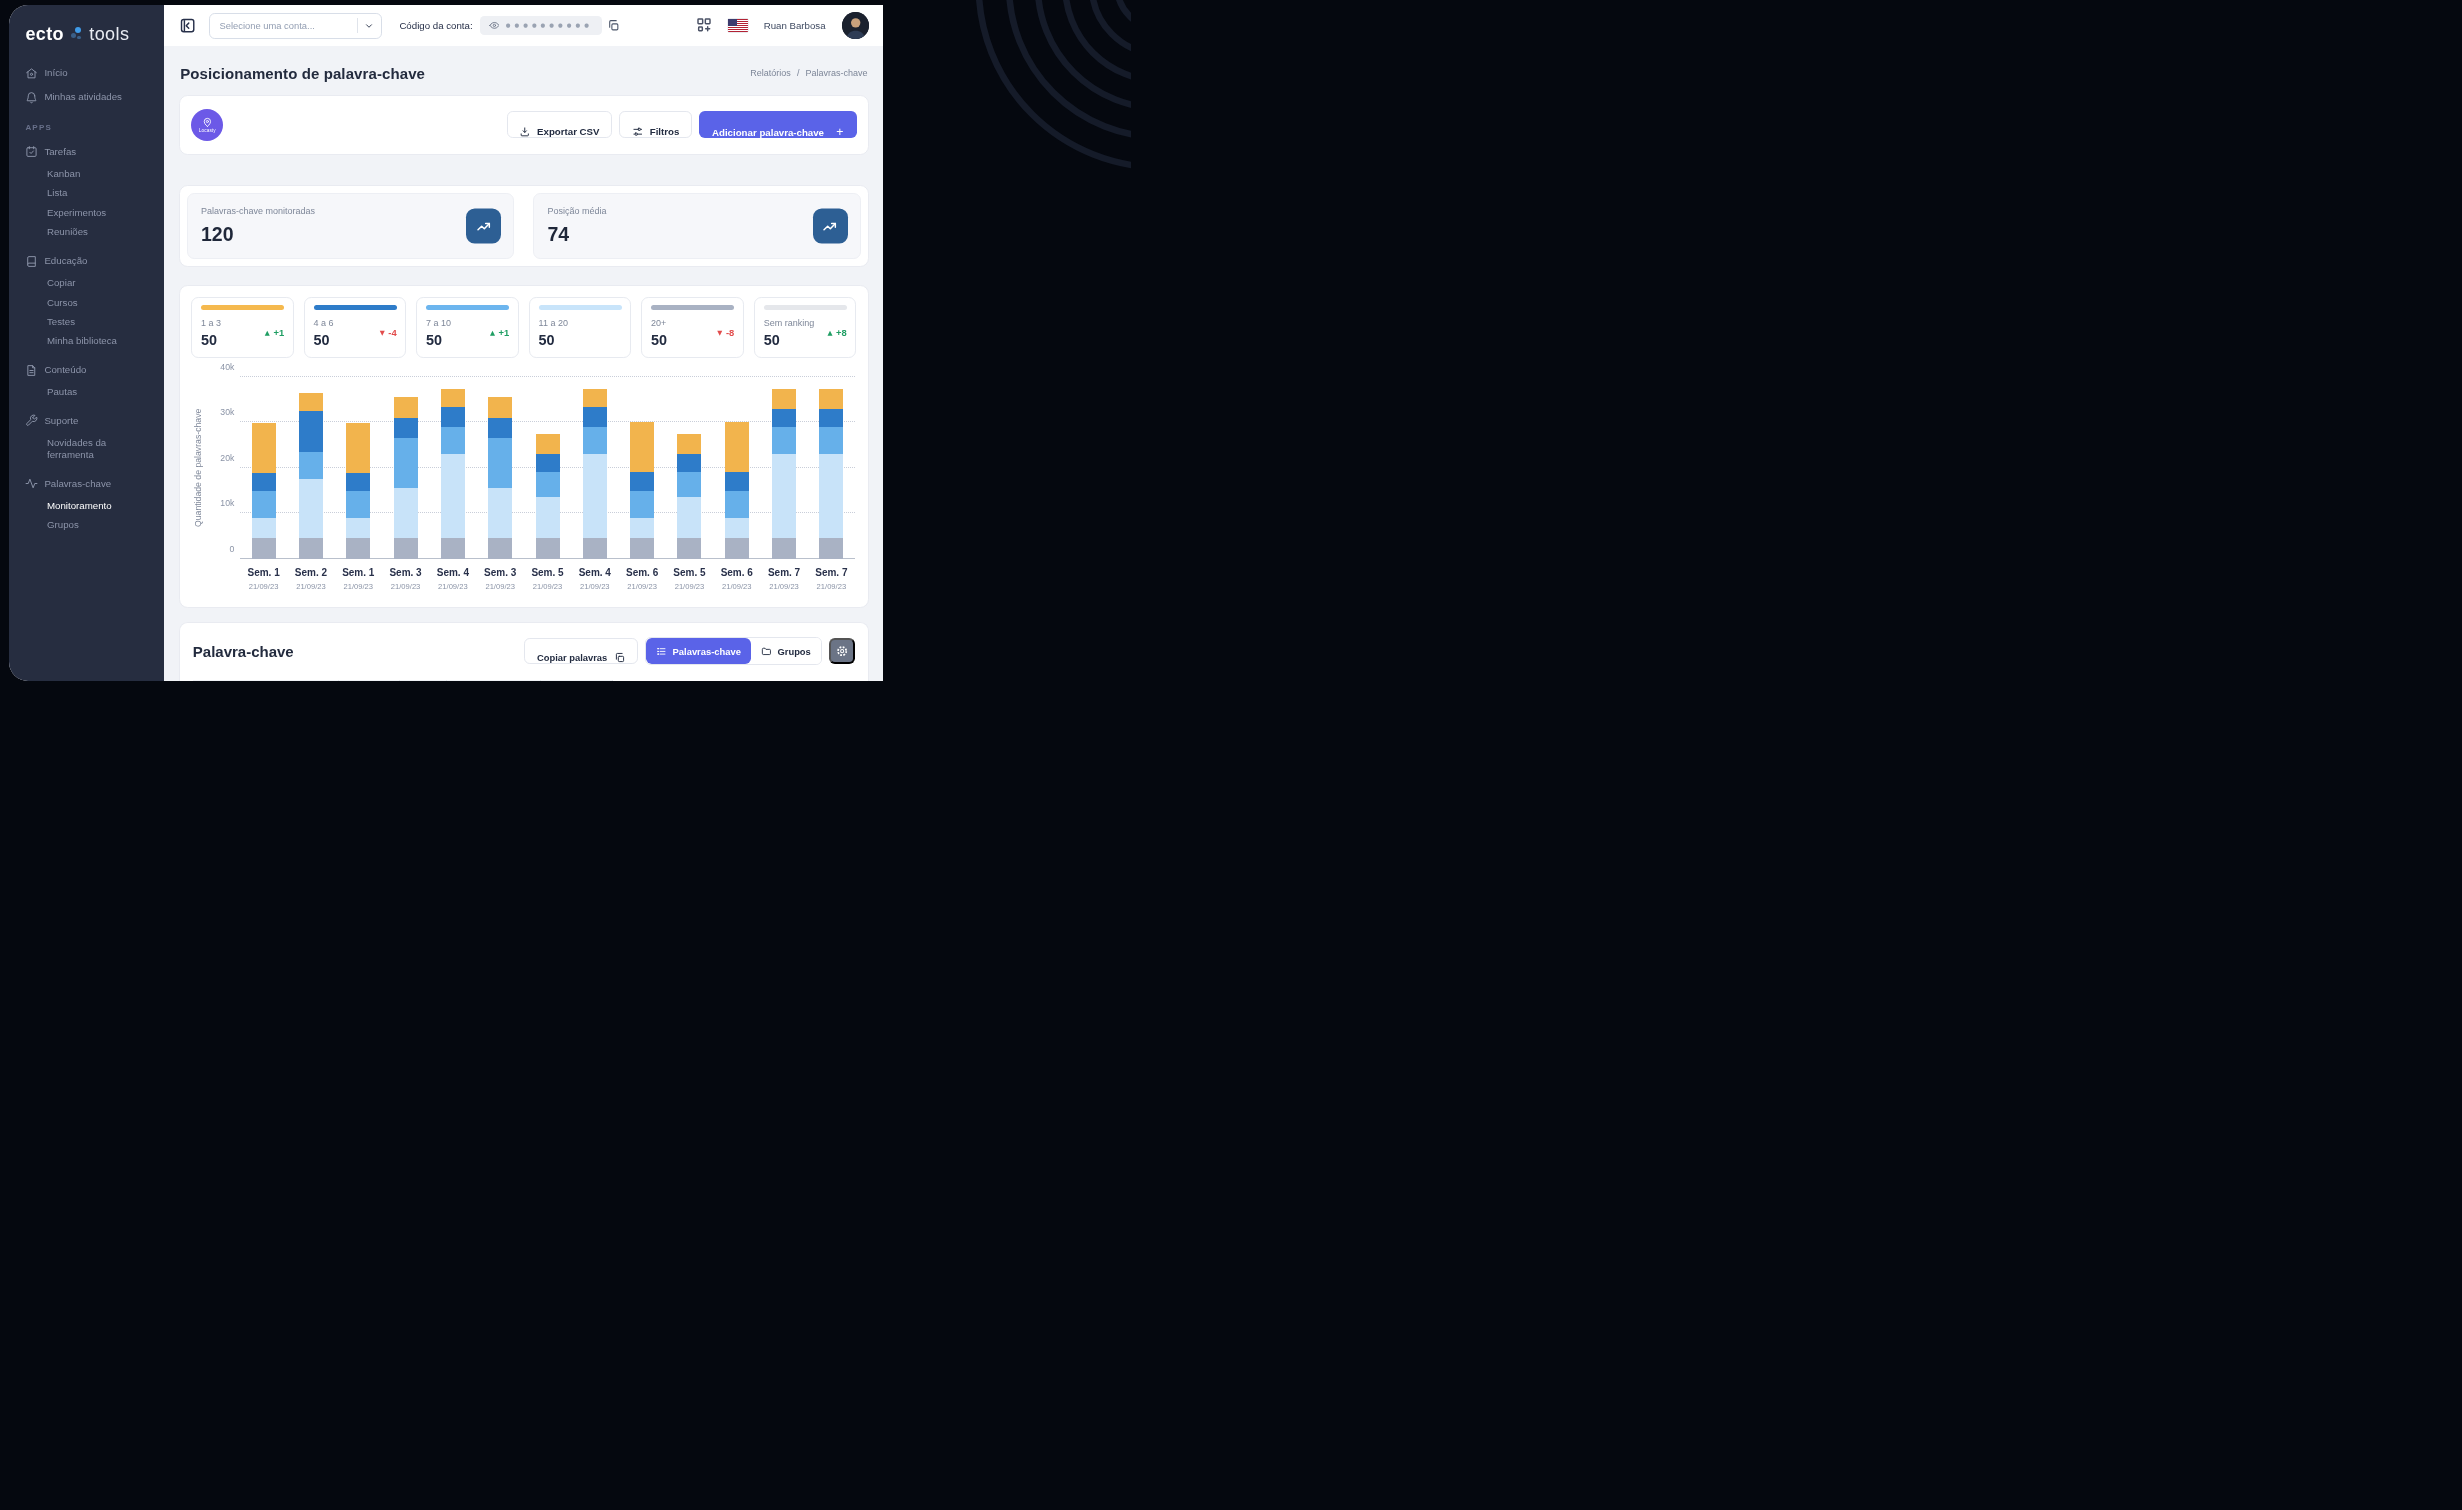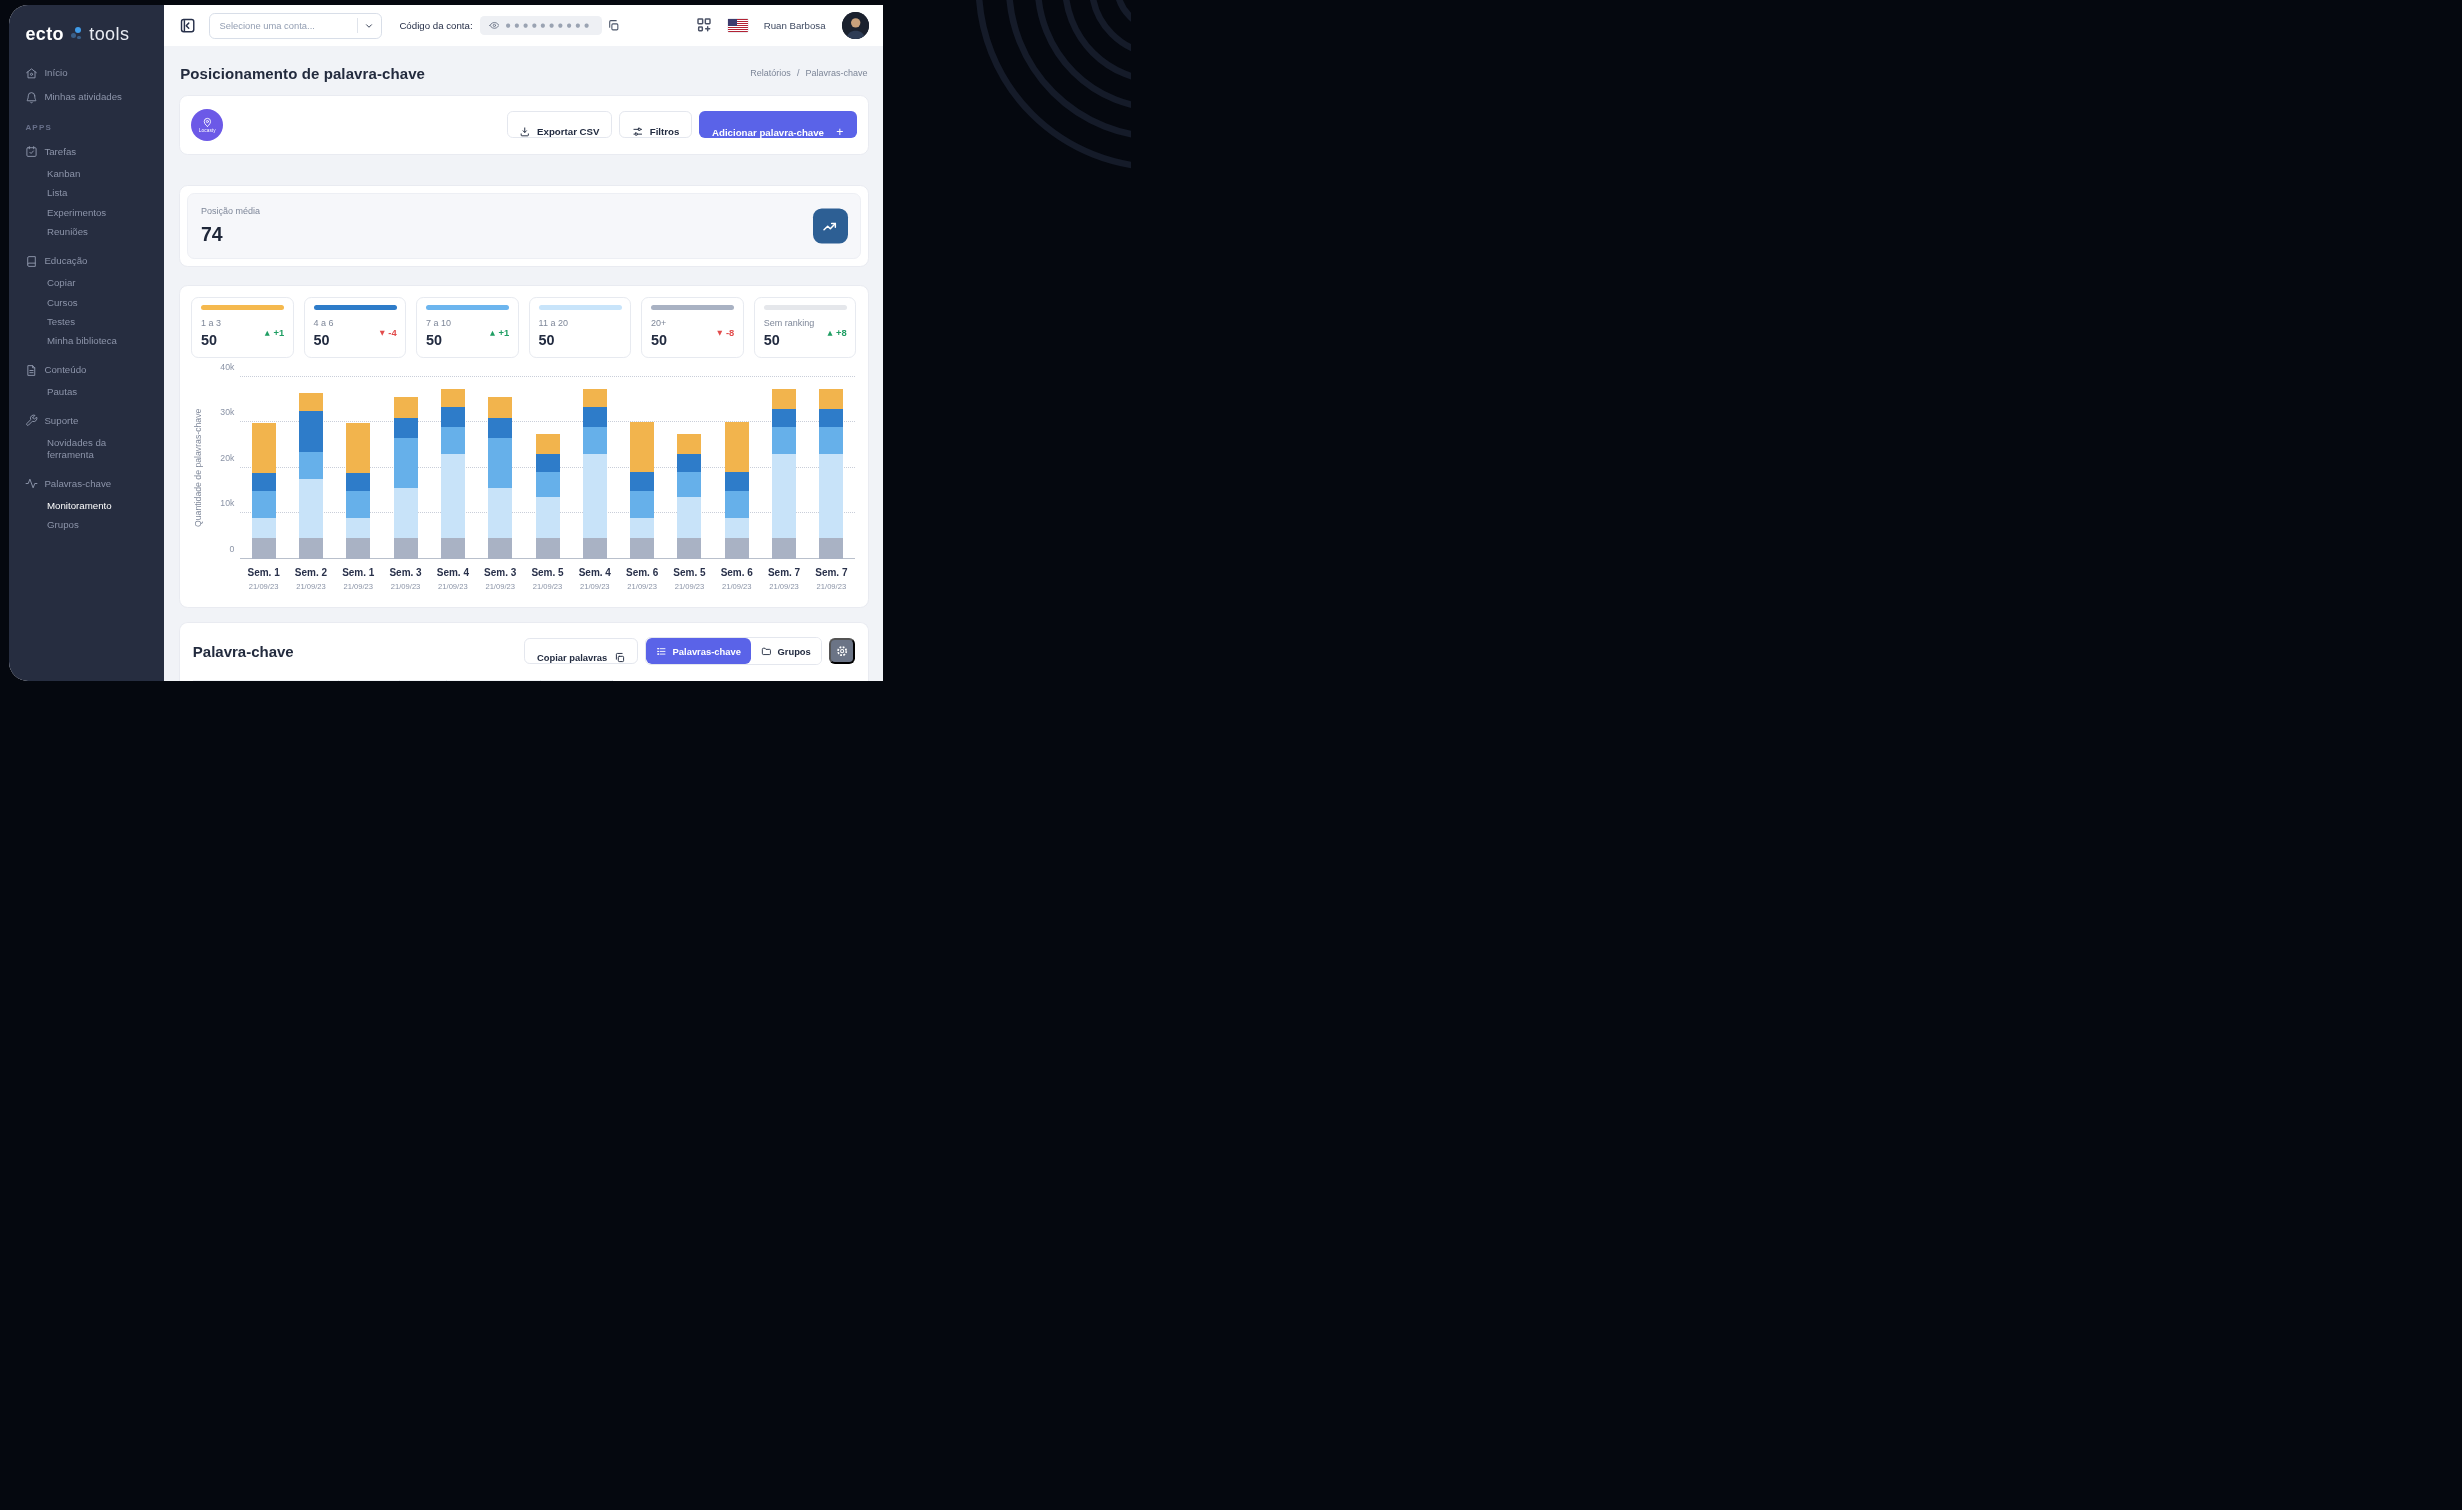--- a/index.html
+++ b/index.html
@@ -349,20 +349,30 @@
           </button>
           <button class="btn btn-primary">
             <span>Adicionar palavra-chave</span>
             <span class="plus">+</span>
           </button>
         </div>
       </section>
 
       <section class="card stats-card">
         <div class="stat-tile">
+          <div class="stat-label">Palavras-chave monitoradas</div>
+          <div class="stat-value">120</div>
+          <span class="trend-tile">
+            <svg viewBox="0 0 24 24" fill="none" stroke="#fff" stroke-width="2.2" stroke-linecap="round" stroke-linejoin="round">
+              <path d="m3 17 5.5-5.5 4 4L20 7.5"></path>
+                <path d="M14.5 7.5H20V13"></path>
+            </svg>
+          </span>
+        </div>
+        <div class="stat-tile">
           <div class="stat-label">Posição média</div>
           <div class="stat-value">74</div>
           <span class="trend-tile">
             <svg viewBox="0 0 24 24" fill="none" stroke="#fff" stroke-width="2.2" stroke-linecap="round" stroke-linejoin="round">
               <path d="m3 17 5.5-5.5 4 4L20 7.5"></path>
                 <path d="M14.5 7.5H20V13"></path>
             </svg>
           </span>
         </div>
       </section>

